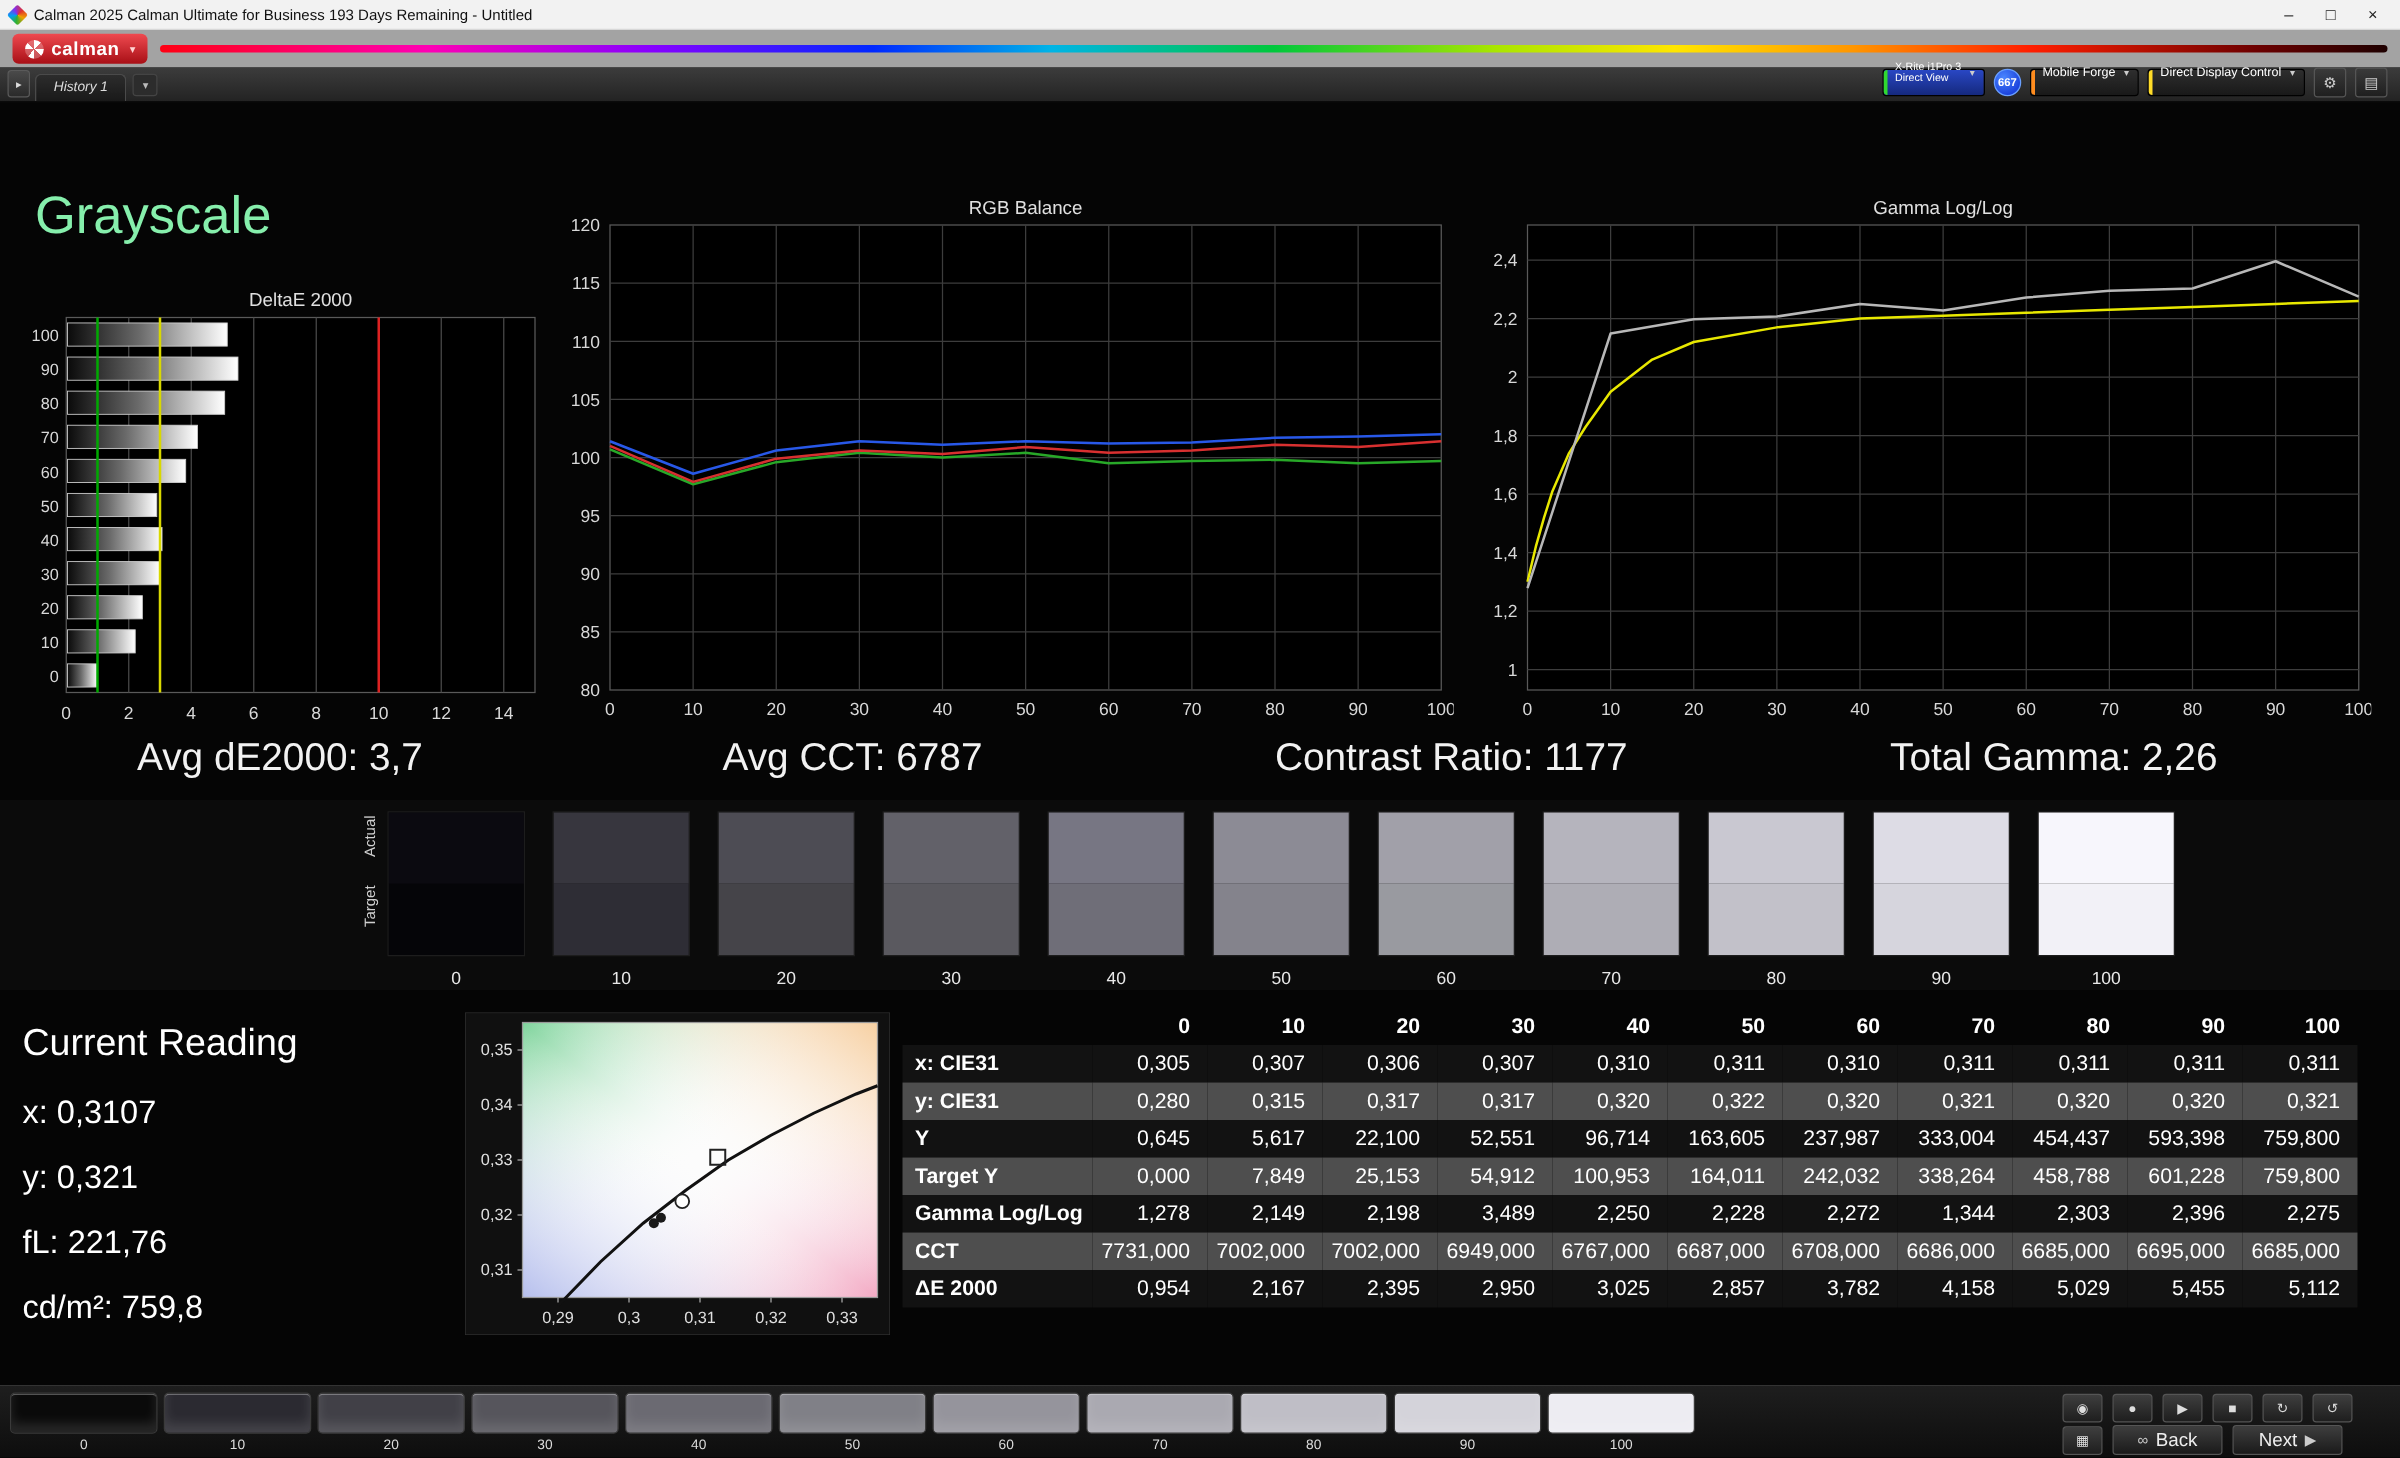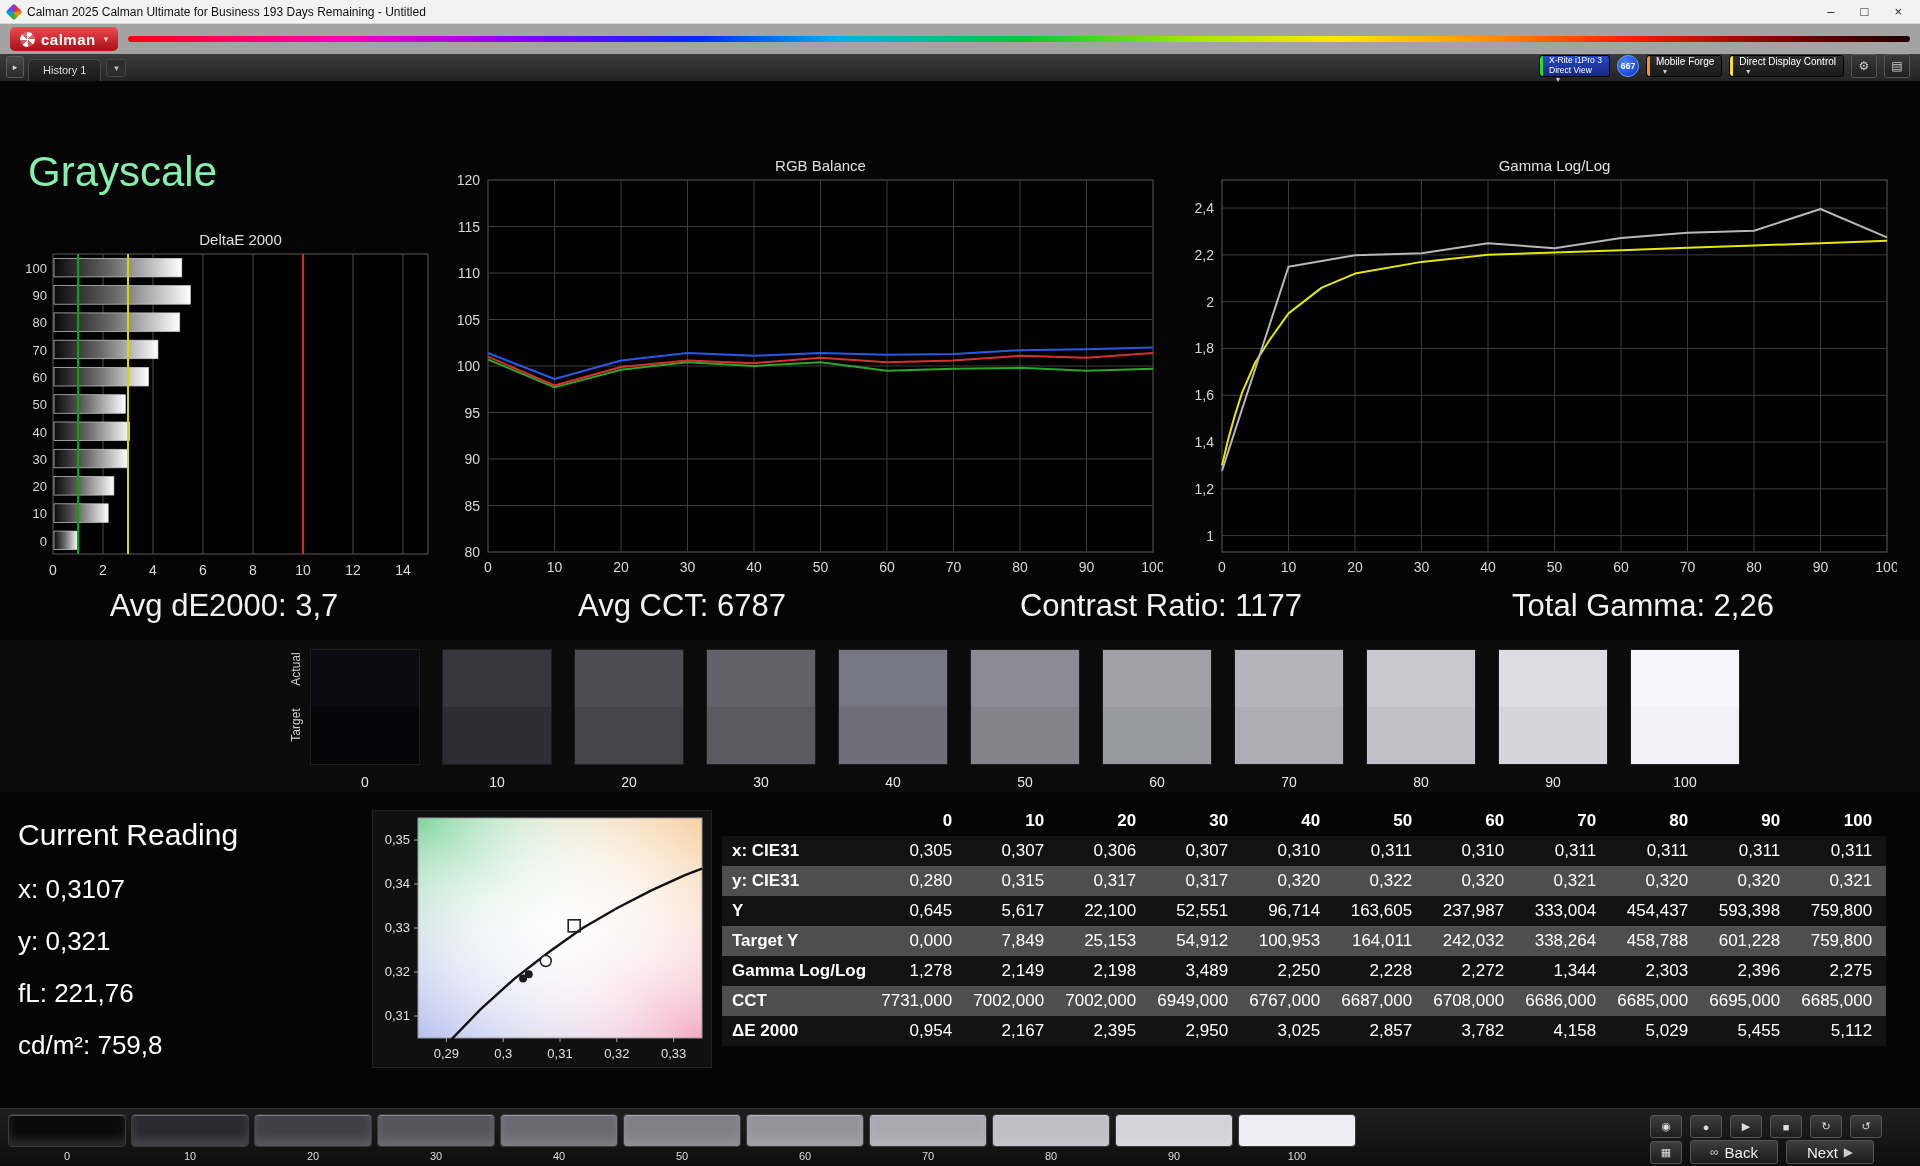--- a/index.html
+++ b/index.html
@@ -18,24 +18,24 @@
   .brandbar{position:absolute;left:0;top:24px;width:100%;height:30px;background:#a3a3a3;display:flex;align-items:center;gap:10px;padding:0 10px;box-sizing:border-box;}
   .logo{height:24px;background:linear-gradient(180deg,#ef4a50,#a80f16);border-radius:5px;display:flex;align-items:center;gap:6px;padding:0 10px;}
   .logo-mark{width:15px;height:15px;border-radius:50%;background:conic-gradient(#fff 0 12%,rgba(255,255,255,.25) 12% 25%,#fff 25% 37%,rgba(255,255,255,.25) 37% 50%,#fff 50% 62%,rgba(255,255,255,.25) 62% 75%,#fff 75% 87%,rgba(255,255,255,.25) 87%);}
   .logo-text{color:#fff;font-weight:bold;font-size:15px;letter-spacing:.5px;}
   .logo-caret{color:#ffd4d4;font-size:9px;margin-left:2px;}
   .rainbow{flex:1;height:6px;border-radius:3px;background:linear-gradient(90deg,#ff0012 0%,#ff00b4 12%,#8800ff 22%,#0028ff 32%,#00b4e6 40%,#00c83c 50%,#aae600 60%,#ffe600 68%,#ff9600 76%,#ff1e00 84%,#6e0000 94%,#1e0000 100%);}
 
   
   .toolbar{position:absolute;left:0;top:54px;width:100%;height:28px;background:linear-gradient(180deg,#3c3c3c,#232323);border-bottom:1px solid #0a0a0a;display:flex;align-items:flex-end;padding:0 4px;box-sizing:border-box;}
   .tb-exp{width:16px;height:20px;margin:0 4px 3px 2px;background:linear-gradient(180deg,#4a4a4a,#2a2a2a);border:1px solid #5a5a5a;border-radius:3px;color:#ddd;font-size:9px;display:flex;align-items:center;justify-content:center;}
-  .history-tab{background:linear-gradient(180deg,#2c2c2c,#191919);border:1px solid #4a4a4a;border-bottom:none;border-radius:5px 5px 0 0;padding:4px 14px 5px;color:#ddd;font-size:11px;}
+  .history-tab{background:linear-gradient(180deg,#2c2c2c,#191919);border:1px solid #4a4a4a;border-bottom:none;border-radius:5px 5px 0 0;padding:4px 14px 5px;color:#ddd;font-size:11px;font-style:italic;}
   .tab-extra{width:18px;height:16px;margin:0 0 4px 5px;background:#2c2c2c;border:1px solid #444;border-radius:3px;color:#bbb;font-size:9px;display:flex;align-items:center;justify-content:center;}
   .tb-right{margin-left:auto;display:flex;align-items:center;gap:7px;padding:0 6px 3px 0;}
-  .tb-box{height:22px;display:flex;align-items:flex-start;border-radius:3px;color:#fff;padding:0 7px 16px 9px;position:relative;border:1px solid #000;box-sizing:border-box;flex-direction:column;}
+  .tb-box{height:22px;display:flex;align-items:center;border-radius:3px;color:#fff;padding:0 7px 16px 9px;position:relative;border:1px solid #000;box-sizing:border-box;}
   .tb-box .cbar{position:absolute;left:0;top:0;bottom:0;width:3px;border-radius:3px 0 0 3px;}
   .meter-box{background:linear-gradient(180deg,#2947c4,#15297e);}
   .plain-box{background:linear-gradient(180deg,#2e2e2e,#191919);}
   .tb-2line{display:flex;flex-direction:column;font-size:8.5px;line-height:9.5px;}
   .tb-1line{font-size:10px;}
   .tb-caret{font-size:8px;margin-left:7px;color:#ccc;}
   .badge{width:20px;height:20px;border-radius:50%;background:radial-gradient(circle at 35% 30%,#4a86ff,#0a2ad0);color:#fff;font-size:9px;font-weight:bold;display:flex;align-items:center;justify-content:center;border:1px solid #6aa0ff;}
   .tb-sq{width:24px;height:22px;background:linear-gradient(180deg,#3a3a3a,#1f1f1f);border:1px solid #555;border-radius:3px;color:#ccc;font-size:12px;display:flex;align-items:center;justify-content:center;}
 
   

